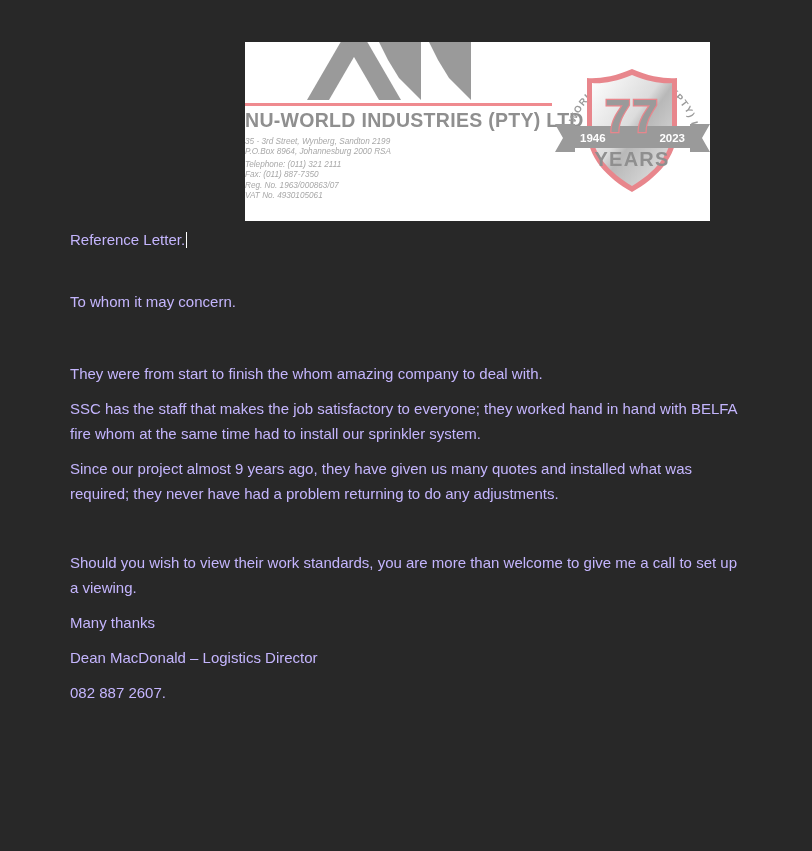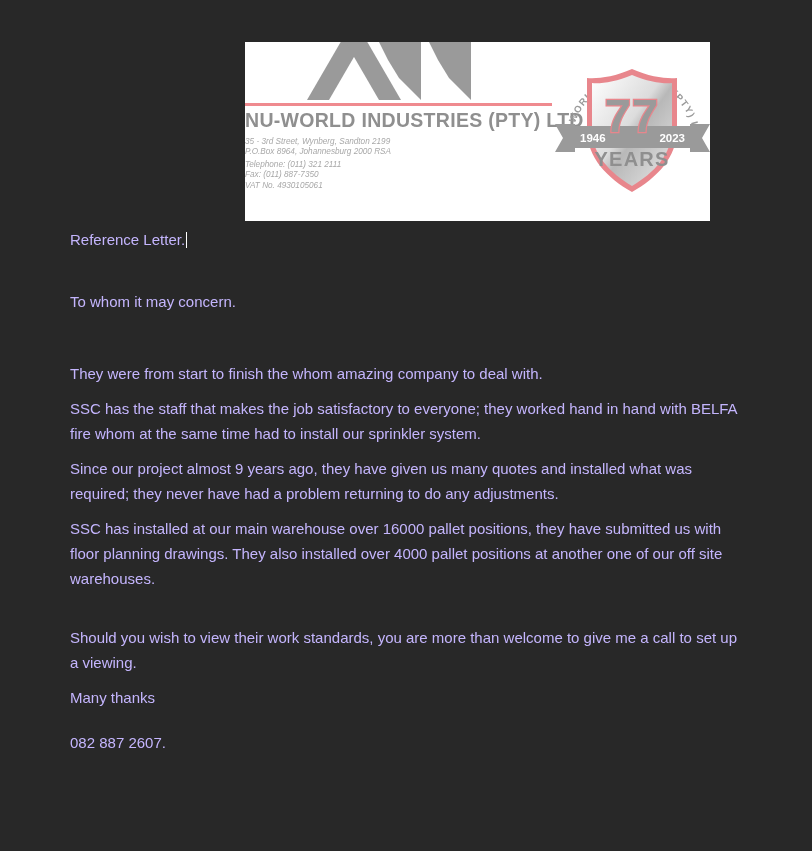--- a/index.html
+++ b/index.html
@@ -142,20 +142,21 @@
       <div id="company-name">NU-WORLD INDUSTRIES (PTY) LTD</div>
 
       <div class="addr-block" id="addr-1">
         <div>35 - 3rd Street, Wynberg, Sandton 2199</div>
         <div>P.O.Box 8964, Johannesburg 2000 RSA</div>
       </div>
 
       <div class="addr-block" id="addr-2">
         <div>Telephone: (011) 321 2111</div>
         <div>Fax: (011) 887-7350</div>
+        <div>Reg. No. 1963/000863/07</div>
         <div>VAT No. 4930105061</div>
       </div>
 
     </div>
 
     <svg id="badge" viewBox="0 0 155 179">
       <defs>
         <path id="arcpath" d="M 17,100 A 61,61 0 1 1 139,100"></path>
         <linearGradient id="shieldGrad" x1="0" y1="0" x2="1" y2="1">
           <stop offset="0%" stop-color="#ffffff"></stop>
@@ -203,29 +204,29 @@
 
     <p class="para">They were from start to finish the whom amazing company to deal with.</p>
     <div class="gap-sm"></div>
 
     <p class="para">SSC has the staff that makes the job satisfactory to everyone; they worked hand in hand with BELFA fire whom at the same time had to install our sprinkler system.</p>
     <div class="gap-sm"></div>
 
     <p class="para">Since our project almost 9 years ago, they have given us many quotes and installed what was required; they never have had a problem returning to do any adjustments.</p>
     <div class="gap-sm"></div>
 
-    <p class="para">SSC has installed at our main warehouse over 16000 pallet positions, they have submitted us with floor planning drawings. They also installed over 4000 pallet positions at another one of our off site warehouses.</p>
 
     <div class="gap-lg"></div>
 
     <p class="para">Should you wish to view their work standards, you are more than welcome to give me a call to set up a viewing.</p>
     <div class="gap-sm"></div>
 
     <p class="para">Many thanks</p>
     <div class="gap-sm"></div>
 
+    <p class="para">Dean MacDonald – Logistics Director</p>
     <div class="gap-sm"></div>
 
     <p class="para">082 887 2607.</p>
 
   </div>
 
 </div>
 
 </body></html>

